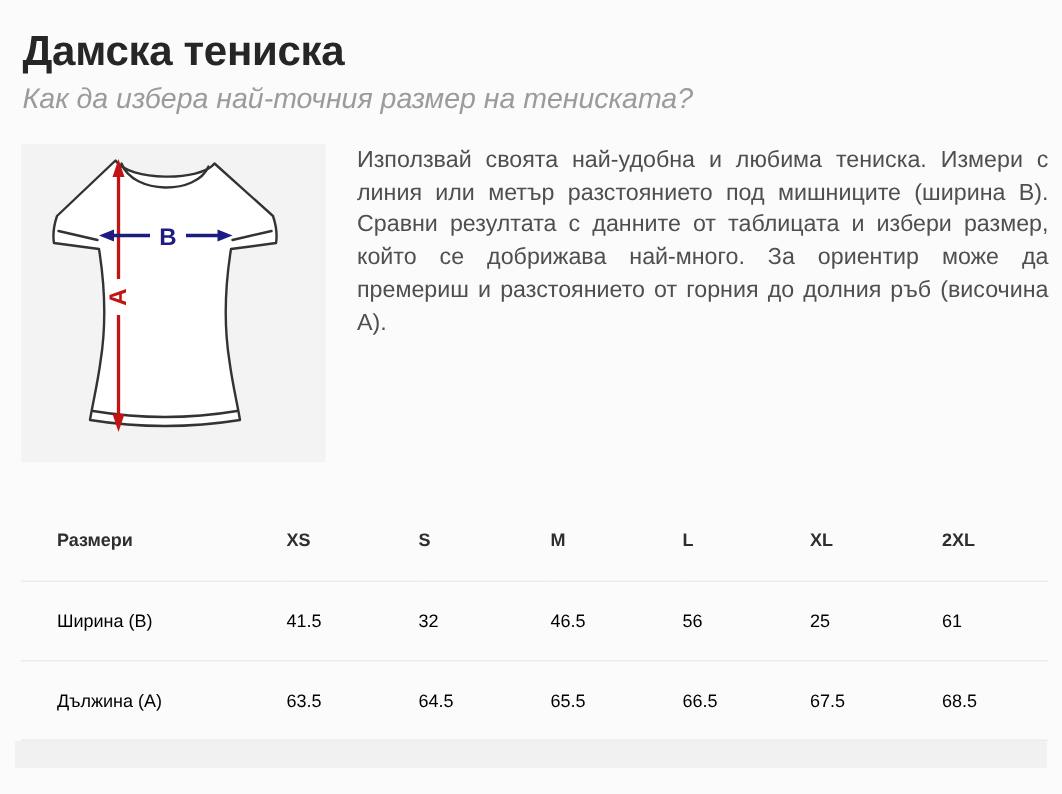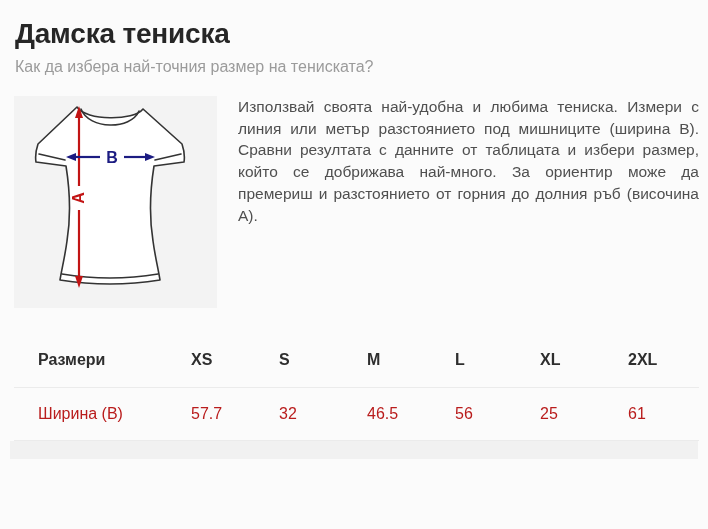--- a/index.html
+++ b/index.html
@@ -10,44 +10,44 @@
     font-family: "Liberation Sans", sans-serif;
     color: #4f4f4f;
     overflow: hidden;
   }
   .header { padding: 18px 15px 0 15px; }
   .page-title {
     margin: 0; font-size: 28px; line-height: 32px;
     font-weight: 700; color: #262626; letter-spacing: -0.2px;
   }
   .page-subtitle {
-    margin: 4px 0 0 0; font-size: 16px; line-height: 26px;
-    font-weight: 400; color: #9b9b9b;
+    margin: 4px 0 0 0; font-size: 19px; line-height: 26px;
+    font-weight: 400; color: #9b9b9b; font-style: italic;
   }
   .content { display: flex; margin: 16px 9px 0 14px; }
   .diagram {
     width: 203px; height: 212px; flex: none;
     background: #f3f3f3;
   }
   .intro {
     margin-left: 21px; width: 462px;
     font-size: 15.5px; line-height: 21.7px;
     text-align: justify; color: #4f4f4f;
   }
   .intro p { margin: 0; }
   .intro p + p { margin-top: 21px; }
 
   .size-table {
     width: 685px; margin: 25px 9px 0 14px;
     border-collapse: collapse; table-layout: fixed;
-    font-size: 16px;
+    font-size: 12px;
   }
   .size-table th, .size-table td {
     text-align: left; vertical-align: middle;
-    padding: 0; font-weight: 400; color: #b91c1c;
+    padding: 0; font-weight: 400; color: #000000;
   }
   .size-table thead th {
     height: 54px; font-weight: 700; color: #2e2e2e;
     border-bottom: 1px solid #ebebeb;
   }
   .size-table tbody td {
     height: 53px;
     border-bottom: 1px solid #ebebeb;
   }
   .size-table .label-col { padding-left: 24px; }
@@ -128,23 +128,32 @@
       <th>S</th>
       <th>M</th>
       <th>L</th>
       <th>XL</th>
       <th>2XL</th>
     </tr>
   </thead>
   <tbody>
     <tr>
       <td class="label-col">Ширина (B)</td>
-      <td>57.7</td>
+      <td>41.5</td>
       <td>32</td>
       <td>46.5</td>
       <td>56</td>
       <td>25</td>
       <td>61</td>
+    </tr>
+    <tr>
+      <td class="label-col">Дължина (A)</td>
+      <td>63.5</td>
+      <td>64.5</td>
+      <td>65.5</td>
+      <td>66.5</td>
+      <td>67.5</td>
+      <td>68.5</td>
     </tr>
   </tbody>
 </table>
 
 <div class="bottom-band"></div>
 
 </body></html>

